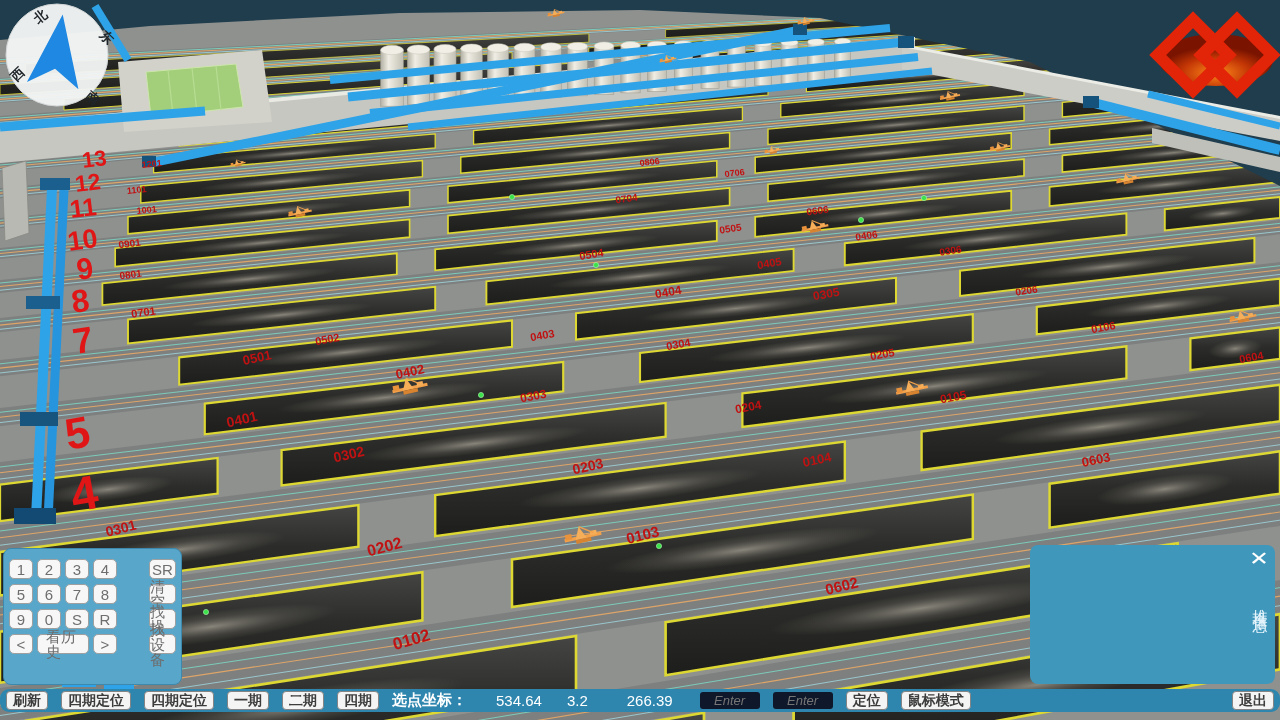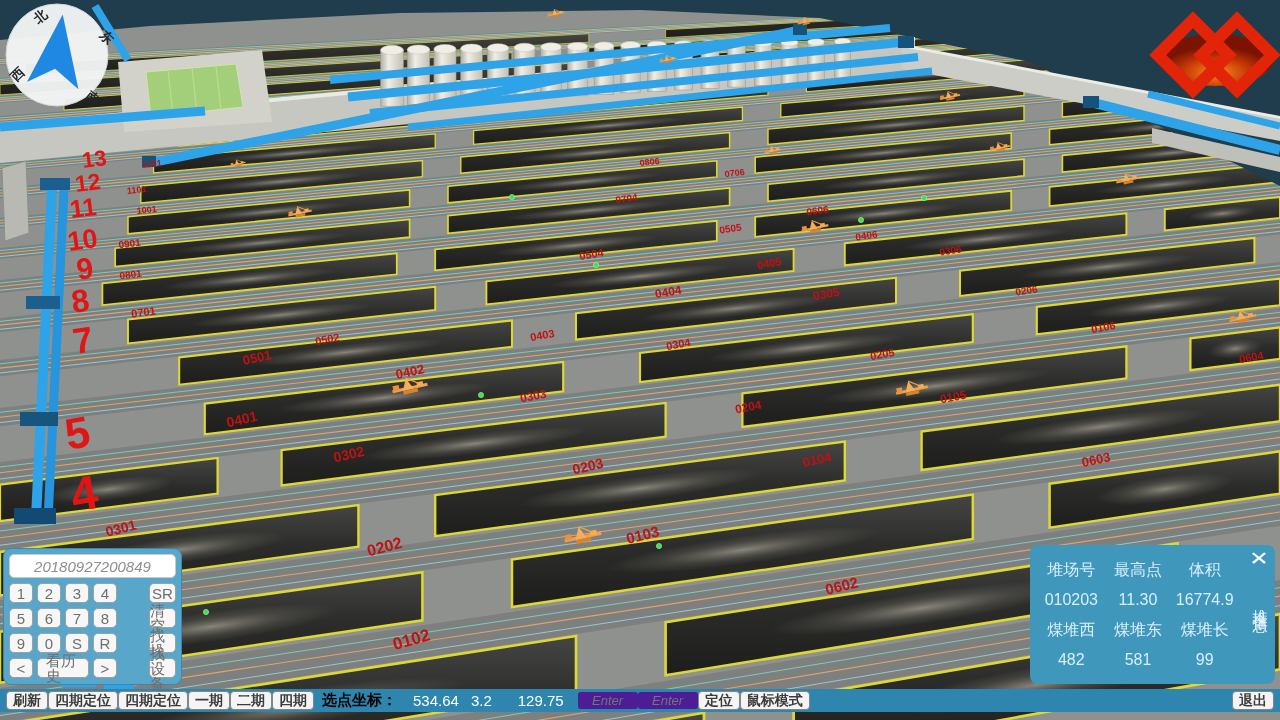--- a/index.html
+++ b/index.html
@@ -29,30 +29,30 @@
   .igrid{position:absolute;left:8px;top:10px;width:200px;display:grid;
           grid-template-columns:repeat(3,1fr);grid-auto-rows:30px;
           align-items:center;text-align:center;font-size:16px;}
   .iclose{position:absolute;right:8px;top:2px;color:#fff;font-size:19px;
           font-weight:bold;cursor:pointer;transform:scaleX(1.25);}
   .iside{position:absolute;right:6px;top:52px;writing-mode:vertical-rl;
           text-orientation:upright;font-size:15px;letter-spacing:3px;color:#e6f5fc;}
 
   
   .toolbar{position:absolute;left:0;top:689px;width:1280px;height:23px;
-          background:#2e86ae;display:flex;align-items:center;gap:0;
-          padding:0 6px;}
+          background:#2e86ae;display:flex;align-items:center;gap:13px;
+          padding:0 6px;border-radius:9px;}
   .tbtn{height:19px;background:#f4f4f4;border:1px solid #848484;border-radius:4px;
           color:#3c3c3c;font-size:14px;font-weight:bold;display:flex;
           align-items:center;justify-content:center;padding:0 6px;cursor:pointer;
           white-space:nowrap;}
-  .tlabel{color:#000000;font-size:15px;font-weight:bold;margin-left:8px;white-space:nowrap;}
+  .tlabel{color:#ffffff;font-size:15px;font-weight:bold;margin-left:0;white-space:nowrap;}
   .tcoord{color:#fff;font-size:15px;white-space:nowrap;}
   .c1{margin-left:16px;} .c2{margin-left:12px;} .c3{margin-left:26px;margin-right:14px;}
-  .tenter{width:60px;height:17px;border:none;border-radius:3px;background:#4c1d95;
+  .tenter{width:60px;height:17px;border:none;border-radius:3px;background:#0f172a;
           font-style:italic;font-size:13px;color:#9a9a9a;text-align:center;}
   .tspacer{flex:1;}
 </style>
 </head>
 <body>
 
 <div class="stage">
 
 <svg id="scene" width="1280" height="720" viewBox="0 0 1280 720">
   <defs>
@@ -442,21 +442,20 @@
   </g>
 
   <g>
     <ellipse cx="1216" cy="60" rx="57" ry="26" fill="url(#logoG)"></ellipse>
     <rect x="-25" y="-25" width="50" height="50" fill="none" stroke="#e22408" stroke-width="12" transform="translate(1193,55) rotate(45)"></rect>
     <rect x="-25" y="-25" width="50" height="50" fill="none" stroke="#e22408" stroke-width="12" transform="translate(1237,55) rotate(45)"></rect>
   </g>
 </svg>
 
 <div class="keypad">
-  <input class="ts" readonly="" value="20180927200849" style="">
   <div class="kgrid">
     <div class="kbtn">1</div>
     <div class="kbtn">2</div>
     <div class="kbtn">3</div>
     <div class="kbtn">4</div>
     <div class="kbtn wide">SR</div>
     <div class="kbtn">5</div>
     <div class="kbtn">6</div>
     <div class="kbtn">7</div>
     <div class="kbtn">8</div>
@@ -469,47 +468,33 @@
     <div class="kbtn">&lt;</div>
     <div class="kbtn span2">看历史</div>
     <div class="kbtn">&gt;</div>
     <div class="kbtn wide">找设备</div>
   </div>
 </div>
 
 <div class="infopanel">
   <div class="iclose">✕</div>
   <div class="iside">堆垛信息</div>
-  <div class="igrid">
-    <div>堆场号</div>
-    <div>最高点</div>
-    <div>体积</div>
-    <div>010203</div>
-    <div>11.30</div>
-    <div>16774.9</div>
-    <div>煤堆西</div>
-    <div>煤堆东</div>
-    <div>煤堆长</div>
-    <div>482</div>
-    <div>581</div>
-    <div>99</div>
-  </div>
 </div>
 
 <div class="toolbar">
   <div class="tbtn">刷新</div>
   <div class="tbtn">四期定位</div>
   <div class="tbtn">四期定位</div>
   <div class="tbtn">一期</div>
   <div class="tbtn">二期</div>
   <div class="tbtn">四期</div>
   <div class="tlabel">选点坐标：</div>
   <div class="tcoord c1">534.64</div>
   <div class="tcoord c2">3.2</div>
-  <div class="tcoord c3">129.75</div>
+  <div class="tcoord c3">266.39</div>
   <input class="tenter" placeholder="Enter" style="">
   <input class="tenter" placeholder="Enter" style="">
   <div class="tbtn">定位</div>
   <div class="tbtn">鼠标模式</div>
   <div class="tspacer"></div>
   <div class="tbtn">退出</div>
 </div>
 
 </div>
 

